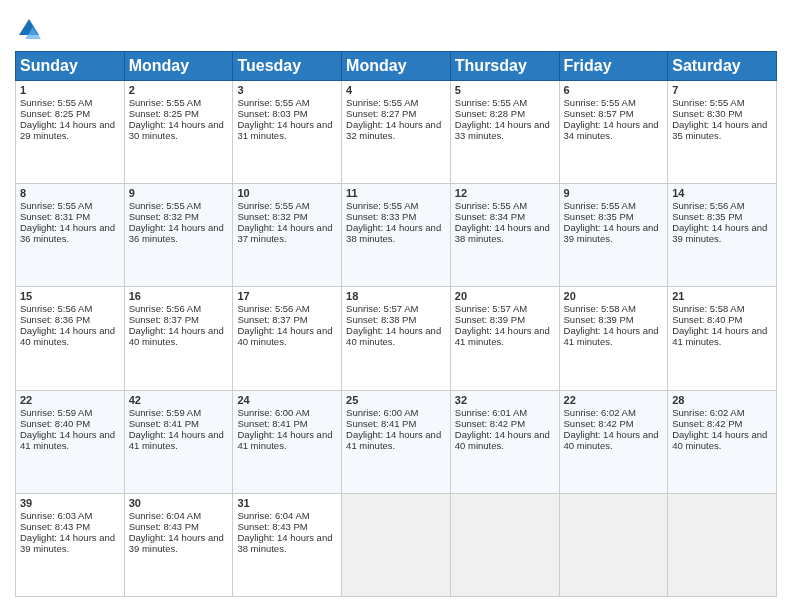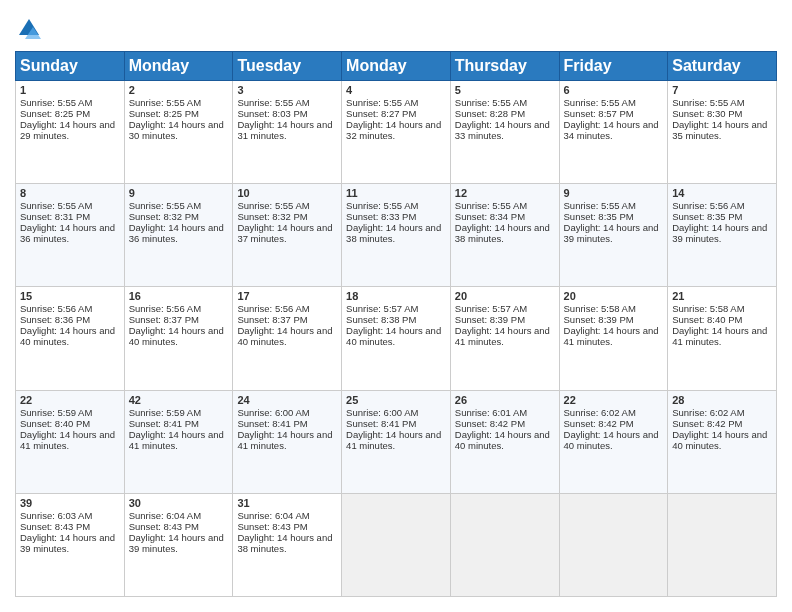--- a/index.html
+++ b/index.html
@@ -159,21 +159,21 @@
           <td><span class="day-num">18</span><span>Sunrise: 5:57 AM</span><br><span>Sunset: 8:38 PM</span><br><span>Daylight: 14 hours and 40 minutes.</span></td>
           <td><span class="day-num">20</span><span>Sunrise: 5:57 AM</span><br><span>Sunset: 8:39 PM</span><br><span>Daylight: 14 hours and 41 minutes.</span></td>
           <td><span class="day-num">20</span><span>Sunrise: 5:58 AM</span><br><span>Sunset: 8:39 PM</span><br><span>Daylight: 14 hours and 41 minutes.</span></td>
           <td><span class="day-num">21</span><span>Sunrise: 5:58 AM</span><br><span>Sunset: 8:40 PM</span><br><span>Daylight: 14 hours and 41 minutes.</span></td>
         </tr>
         <tr>
           <td><span class="day-num">22</span><span>Sunrise: 5:59 AM</span><br><span>Sunset: 8:40 PM</span><br><span>Daylight: 14 hours and 41 minutes.</span></td>
           <td><span class="day-num">42</span><span>Sunrise: 5:59 AM</span><br><span>Sunset: 8:41 PM</span><br><span>Daylight: 14 hours and 41 minutes.</span></td>
           <td><span class="day-num">24</span><span>Sunrise: 6:00 AM</span><br><span>Sunset: 8:41 PM</span><br><span>Daylight: 14 hours and 41 minutes.</span></td>
           <td><span class="day-num">25</span><span>Sunrise: 6:00 AM</span><br><span>Sunset: 8:41 PM</span><br><span>Daylight: 14 hours and 41 minutes.</span></td>
-          <td><span class="day-num">26</span><span>Sunrise: 6:01 AM</span><br><span>Sunset: 8:42 PM</span><br><span>Daylight: 14 hours and 40 minutes.</span></td>
+          <td><span class="day-num">32</span><span>Sunrise: 6:01 AM</span><br><span>Sunset: 8:42 PM</span><br><span>Daylight: 14 hours and 40 minutes.</span></td>
           <td><span class="day-num">22</span><span>Sunrise: 6:02 AM</span><br><span>Sunset: 8:42 PM</span><br><span>Daylight: 14 hours and 40 minutes.</span></td>
           <td><span class="day-num">28</span><span>Sunrise: 6:02 AM</span><br><span>Sunset: 8:42 PM</span><br><span>Daylight: 14 hours and 40 minutes.</span></td>
         </tr>
         <tr>
           <td><span class="day-num">39</span><span>Sunrise: 6:03 AM</span><br><span>Sunset: 8:43 PM</span><br><span>Daylight: 14 hours and 39 minutes.</span></td>
           <td><span class="day-num">30</span><span>Sunrise: 6:04 AM</span><br><span>Sunset: 8:43 PM</span><br><span>Daylight: 14 hours and 39 minutes.</span></td>
           <td><span class="day-num">31</span><span>Sunrise: 6:04 AM</span><br><span>Sunset: 8:43 PM</span><br><span>Daylight: 14 hours and 38 minutes.</span></td>
           <td class="empty-cell"></td>
           <td class="empty-cell"></td>
           <td class="empty-cell"></td>

